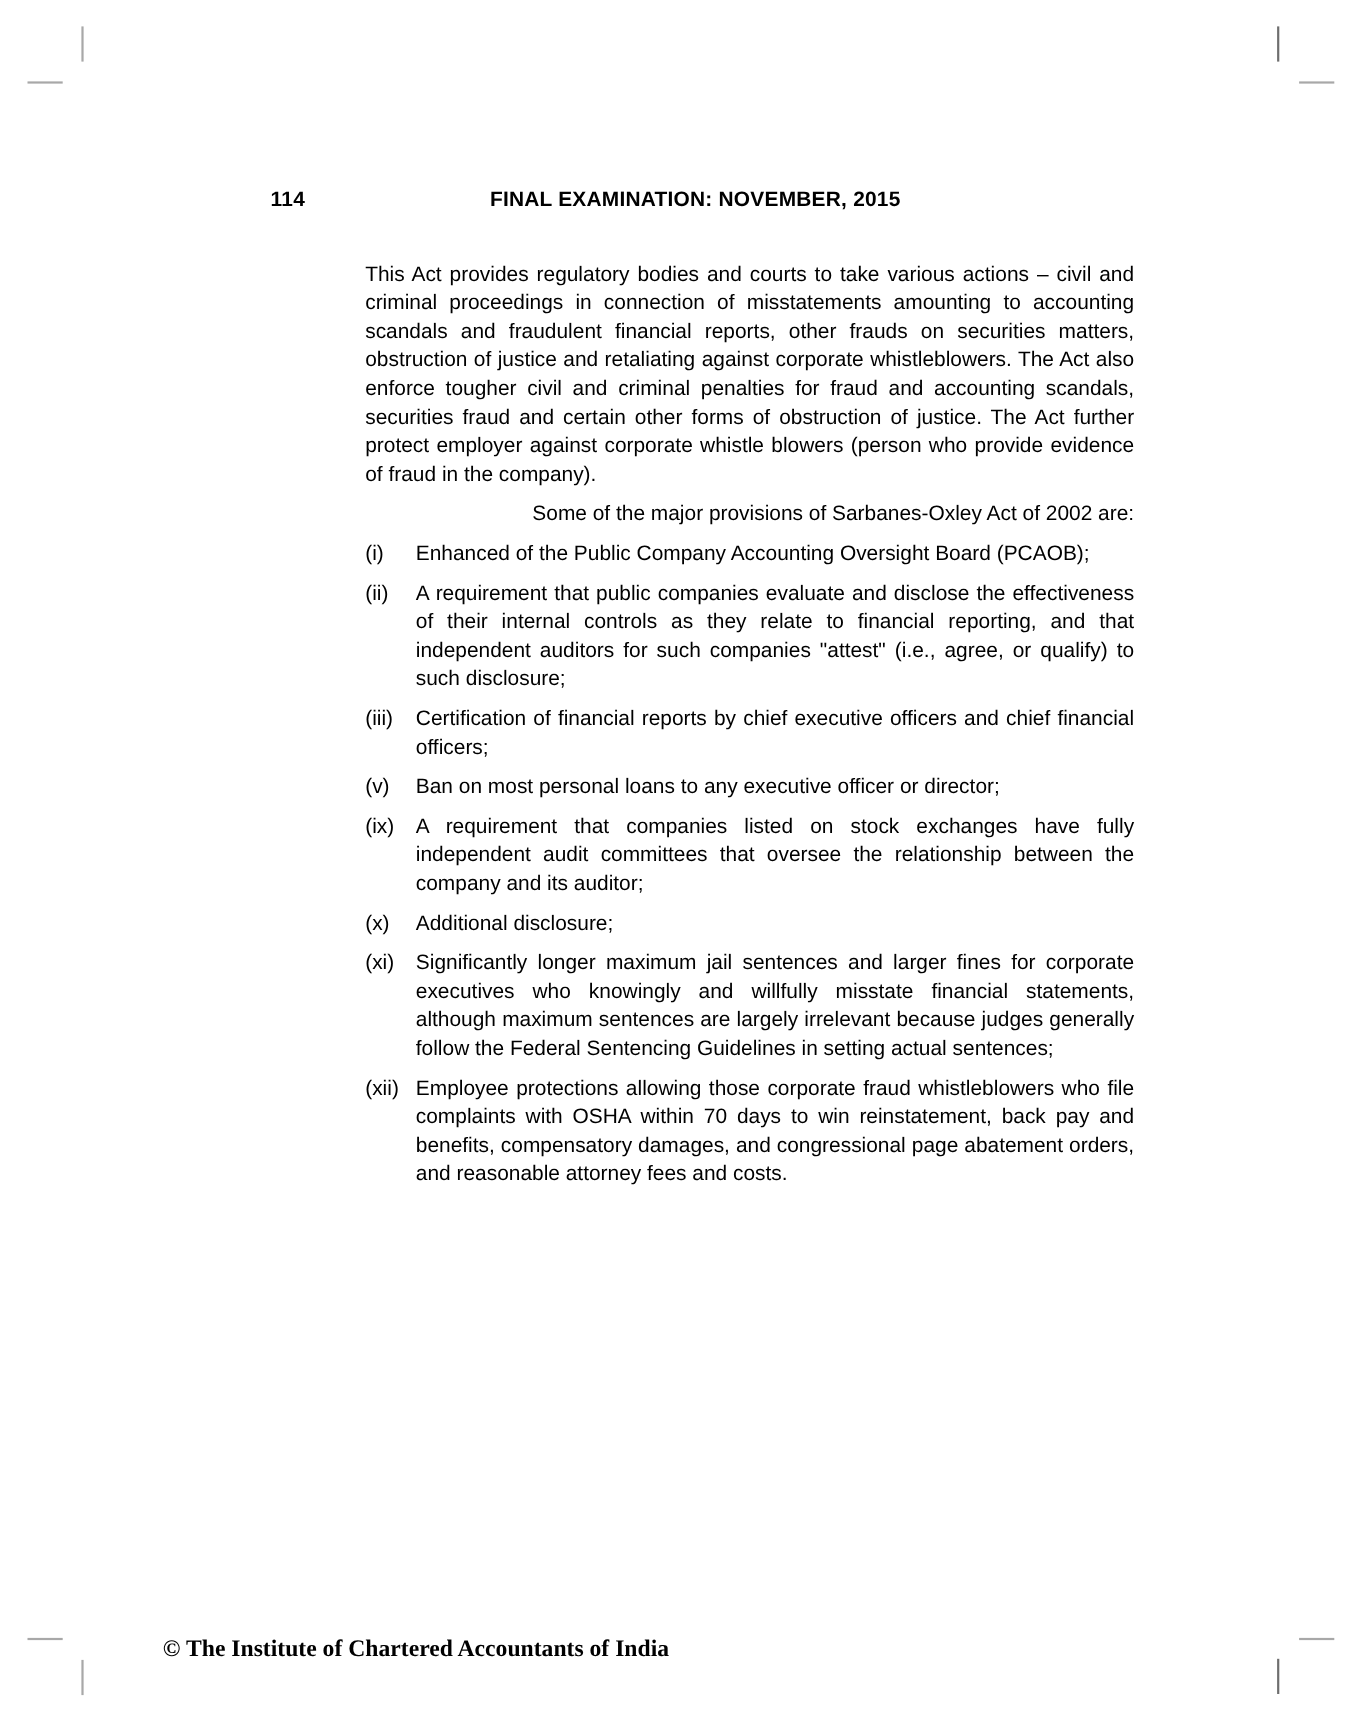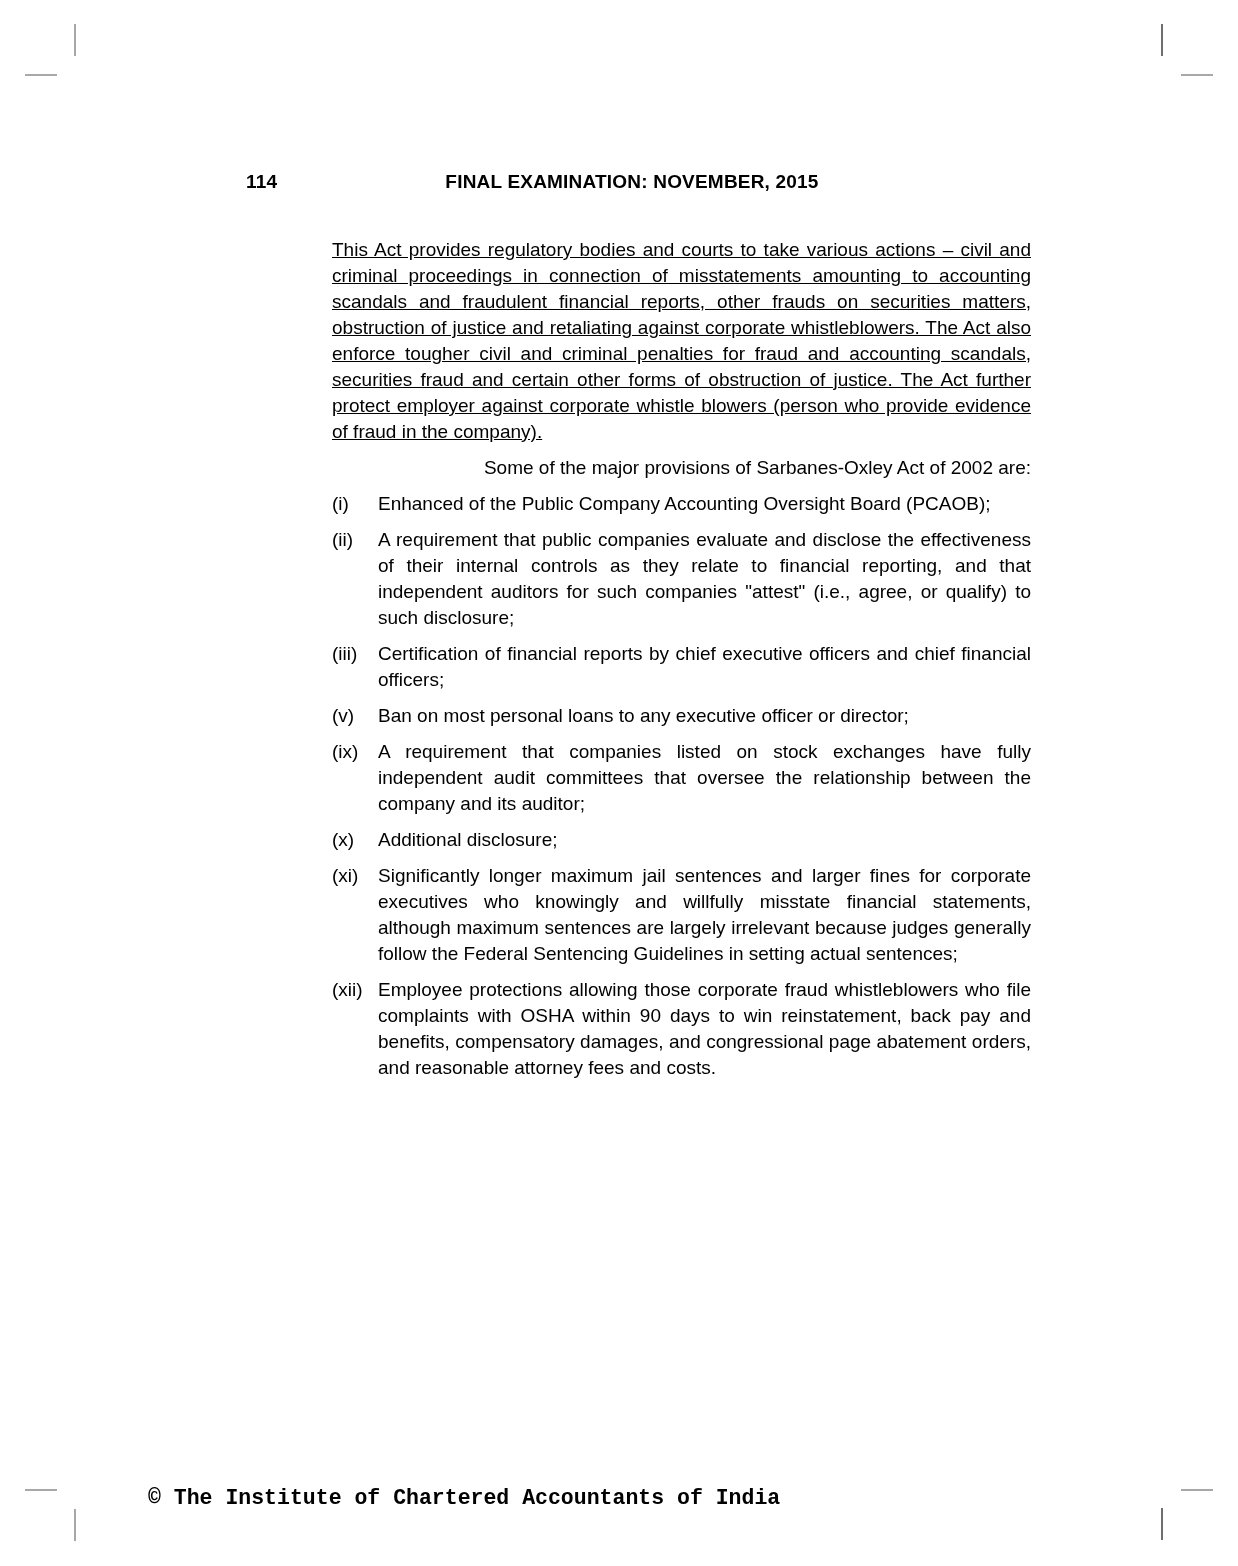--- a/index.html
+++ b/index.html
@@ -49,21 +49,20 @@
     position: absolute;
     left: 332px;
     top: 237px;
     width: 699px;
     font-size: 19px;
     line-height: 26px;
   }
   .para {
     text-align: justify;
     margin-bottom: 10px;
-    text-decoration: underline;
   }
   .intro {
     text-align: right;
     margin-bottom: 10px;
   }
   .provision {
     display: flex;
     margin-bottom: 10px;
   }
   .provision .marker {
@@ -71,21 +70,21 @@
   }
   .provision .ptext {
     flex: 1;
     text-align: justify;
   }
 
   .copyright {
     position: absolute;
     left: 148px;
     top: 1486px;
-    font-family: Liberation Mono, monospace;
+    font-family: Liberation Serif, serif;
     font-weight: bold;
     font-size: 21.5px;
   }
 </style>
 </head>
 <body>
 
 <div>
 
   <div class="crop v tl-v"></div>
@@ -128,20 +127,20 @@
       <div class="provision">
         <span class="marker">(x)</span>
         <span class="ptext">Additional disclosure;</span>
       </div>
       <div class="provision">
         <span class="marker">(xi)</span>
         <span class="ptext">Significantly longer maximum jail sentences and larger fines for corporate executives who knowingly and willfully misstate financial statements, although maximum sentences are largely irrelevant because judges generally follow the Federal Sentencing Guidelines in setting actual sentences;</span>
       </div>
       <div class="provision">
         <span class="marker">(xii)</span>
-        <span class="ptext">Employee protections allowing those corporate fraud whistleblowers who file complaints with OSHA within 90 days to win reinstatement, back pay and benefits, compensatory damages, and congressional page abatement orders, and reasonable attorney fees and costs.</span>
+        <span class="ptext">Employee protections allowing those corporate fraud whistleblowers who file complaints with OSHA within 70 days to win reinstatement, back pay and benefits, compensatory damages, and congressional page abatement orders, and reasonable attorney fees and costs.</span>
       </div>
     </div>
   </main>
 
   <div class="copyright">© The Institute of Chartered Accountants of India</div>
 
 </div>
 
 </body></html>

